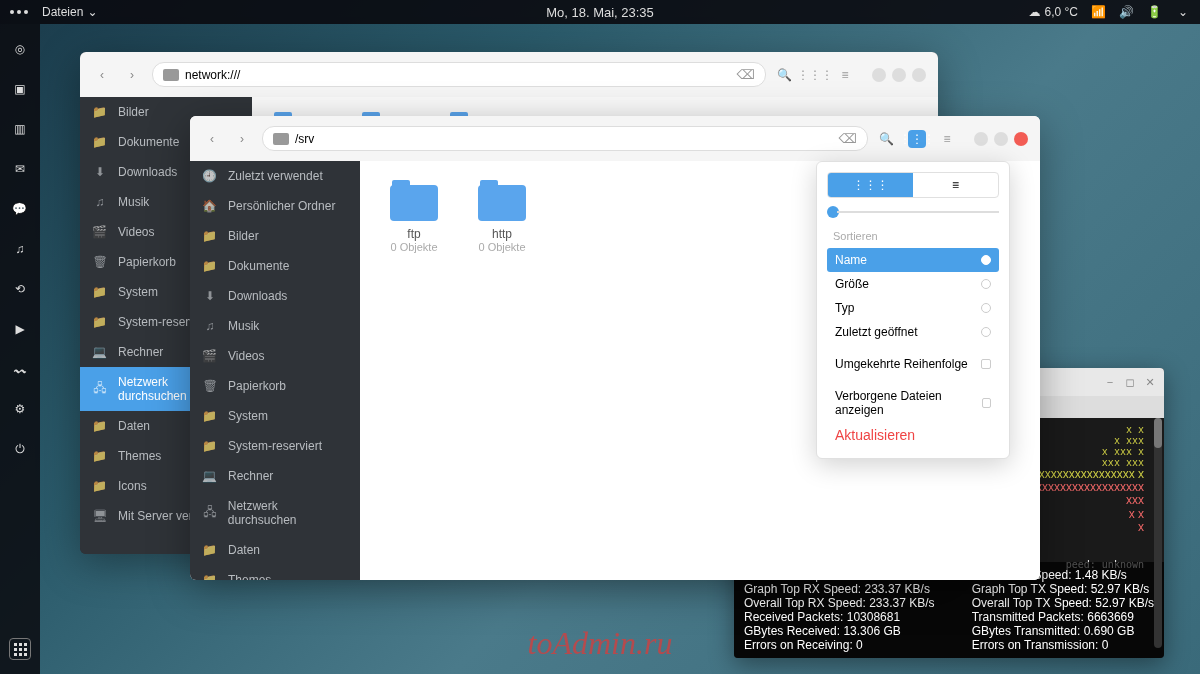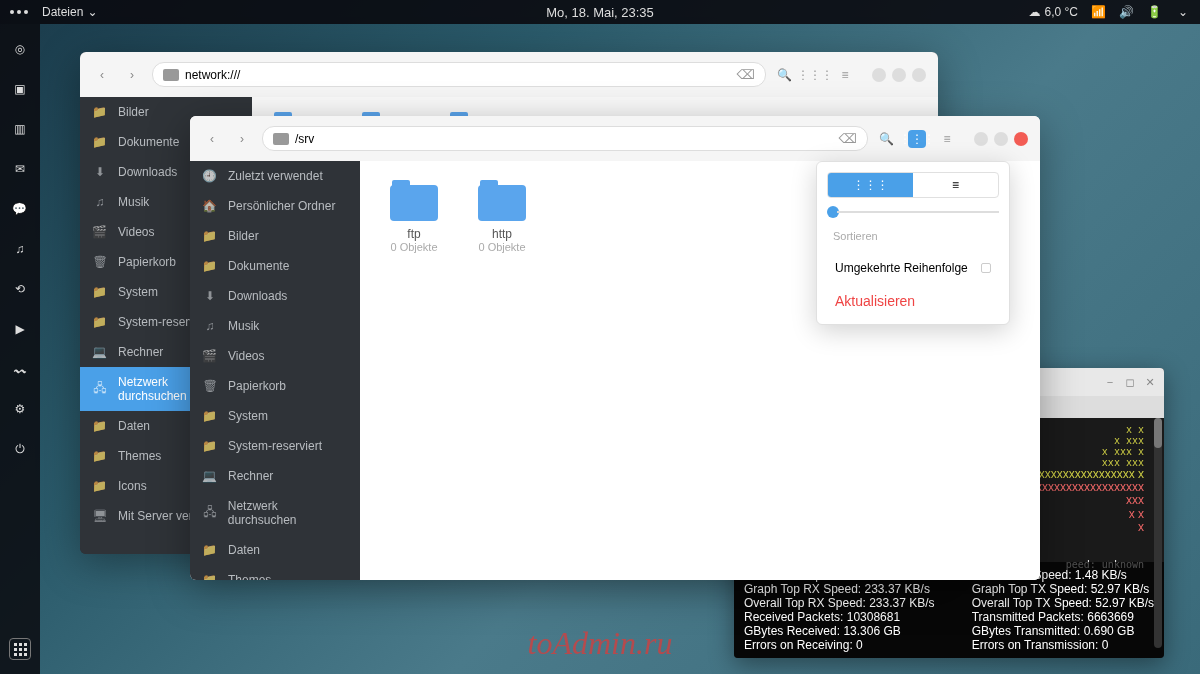--- a/index.html
+++ b/index.html
@@ -334,26 +334,48 @@
       <div class="popover">
         <div class="viewsw">
           <div class="active">⋮⋮⋮</div>
           <div>≡</div>
         </div>
         <div class="zoom">
             <div class="knob"></div>
             <div class="track"></div>
           </div>
         <div class="sec">Sortieren</div>
+        <div id="sortopts">
+            <div class="opt active">
+              <span>Name</span>
+              <span class="radio"></span>
+            </div>
+            <div class="opt">
+              <span>Größe</span>
+              <span class="radio"></span>
+            </div>
+            <div class="opt">
+              <span>Typ</span>
+              <span class="radio"></span>
+            </div>
+            <div class="opt">
+              <span>Zuletzt geöffnet</span>
+              <span class="radio"></span>
+            </div>
+          </div>
         <div style="height:8px"></div>
         <div class="opt">
             <span>Umgekehrte Reihenfolge</span>
             <span class="check"></span>
           </div>
         <div style="height:8px"></div>
+        <div class="opt">
+            <span>Verborgene Dateien anzeigen</span>
+            <span class="check"></span>
+          </div>
         <div class="link">Aktualisieren</div>
       </div>
     </div>
   </div>
 </div>
 
 <div class="term">
   <div class="tb">
     <span>−</span>
     <span>◻</span>

